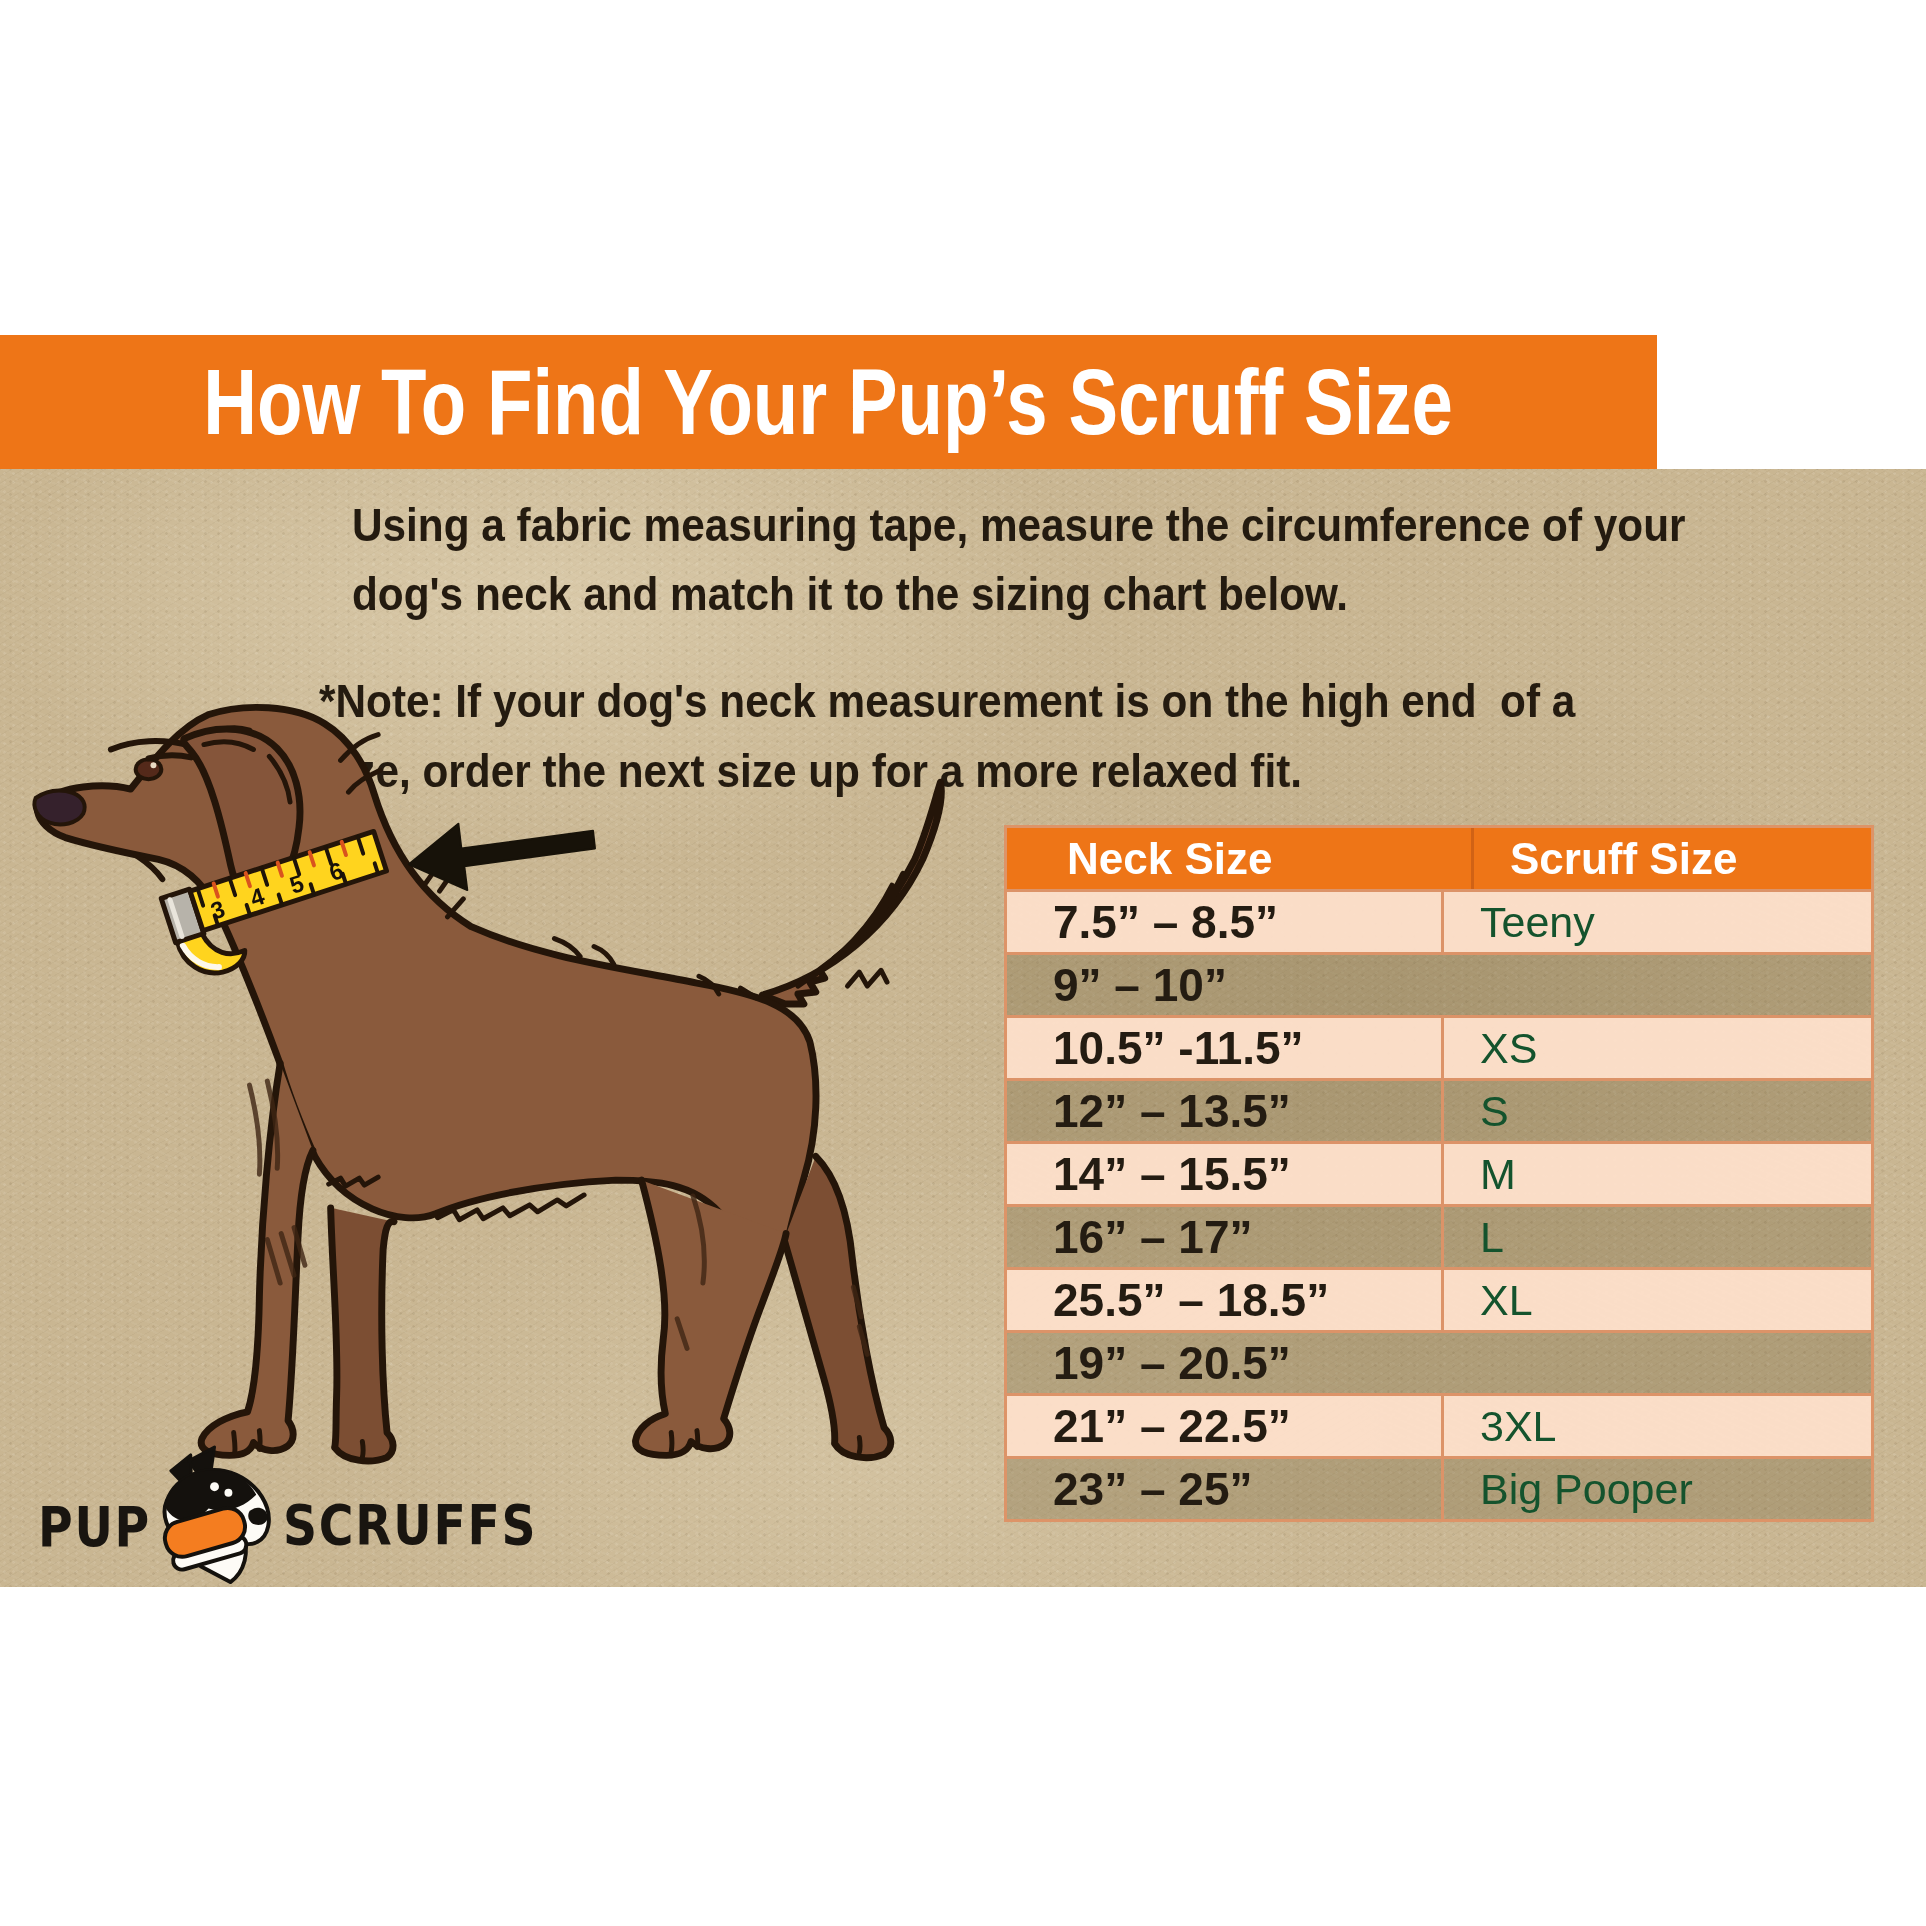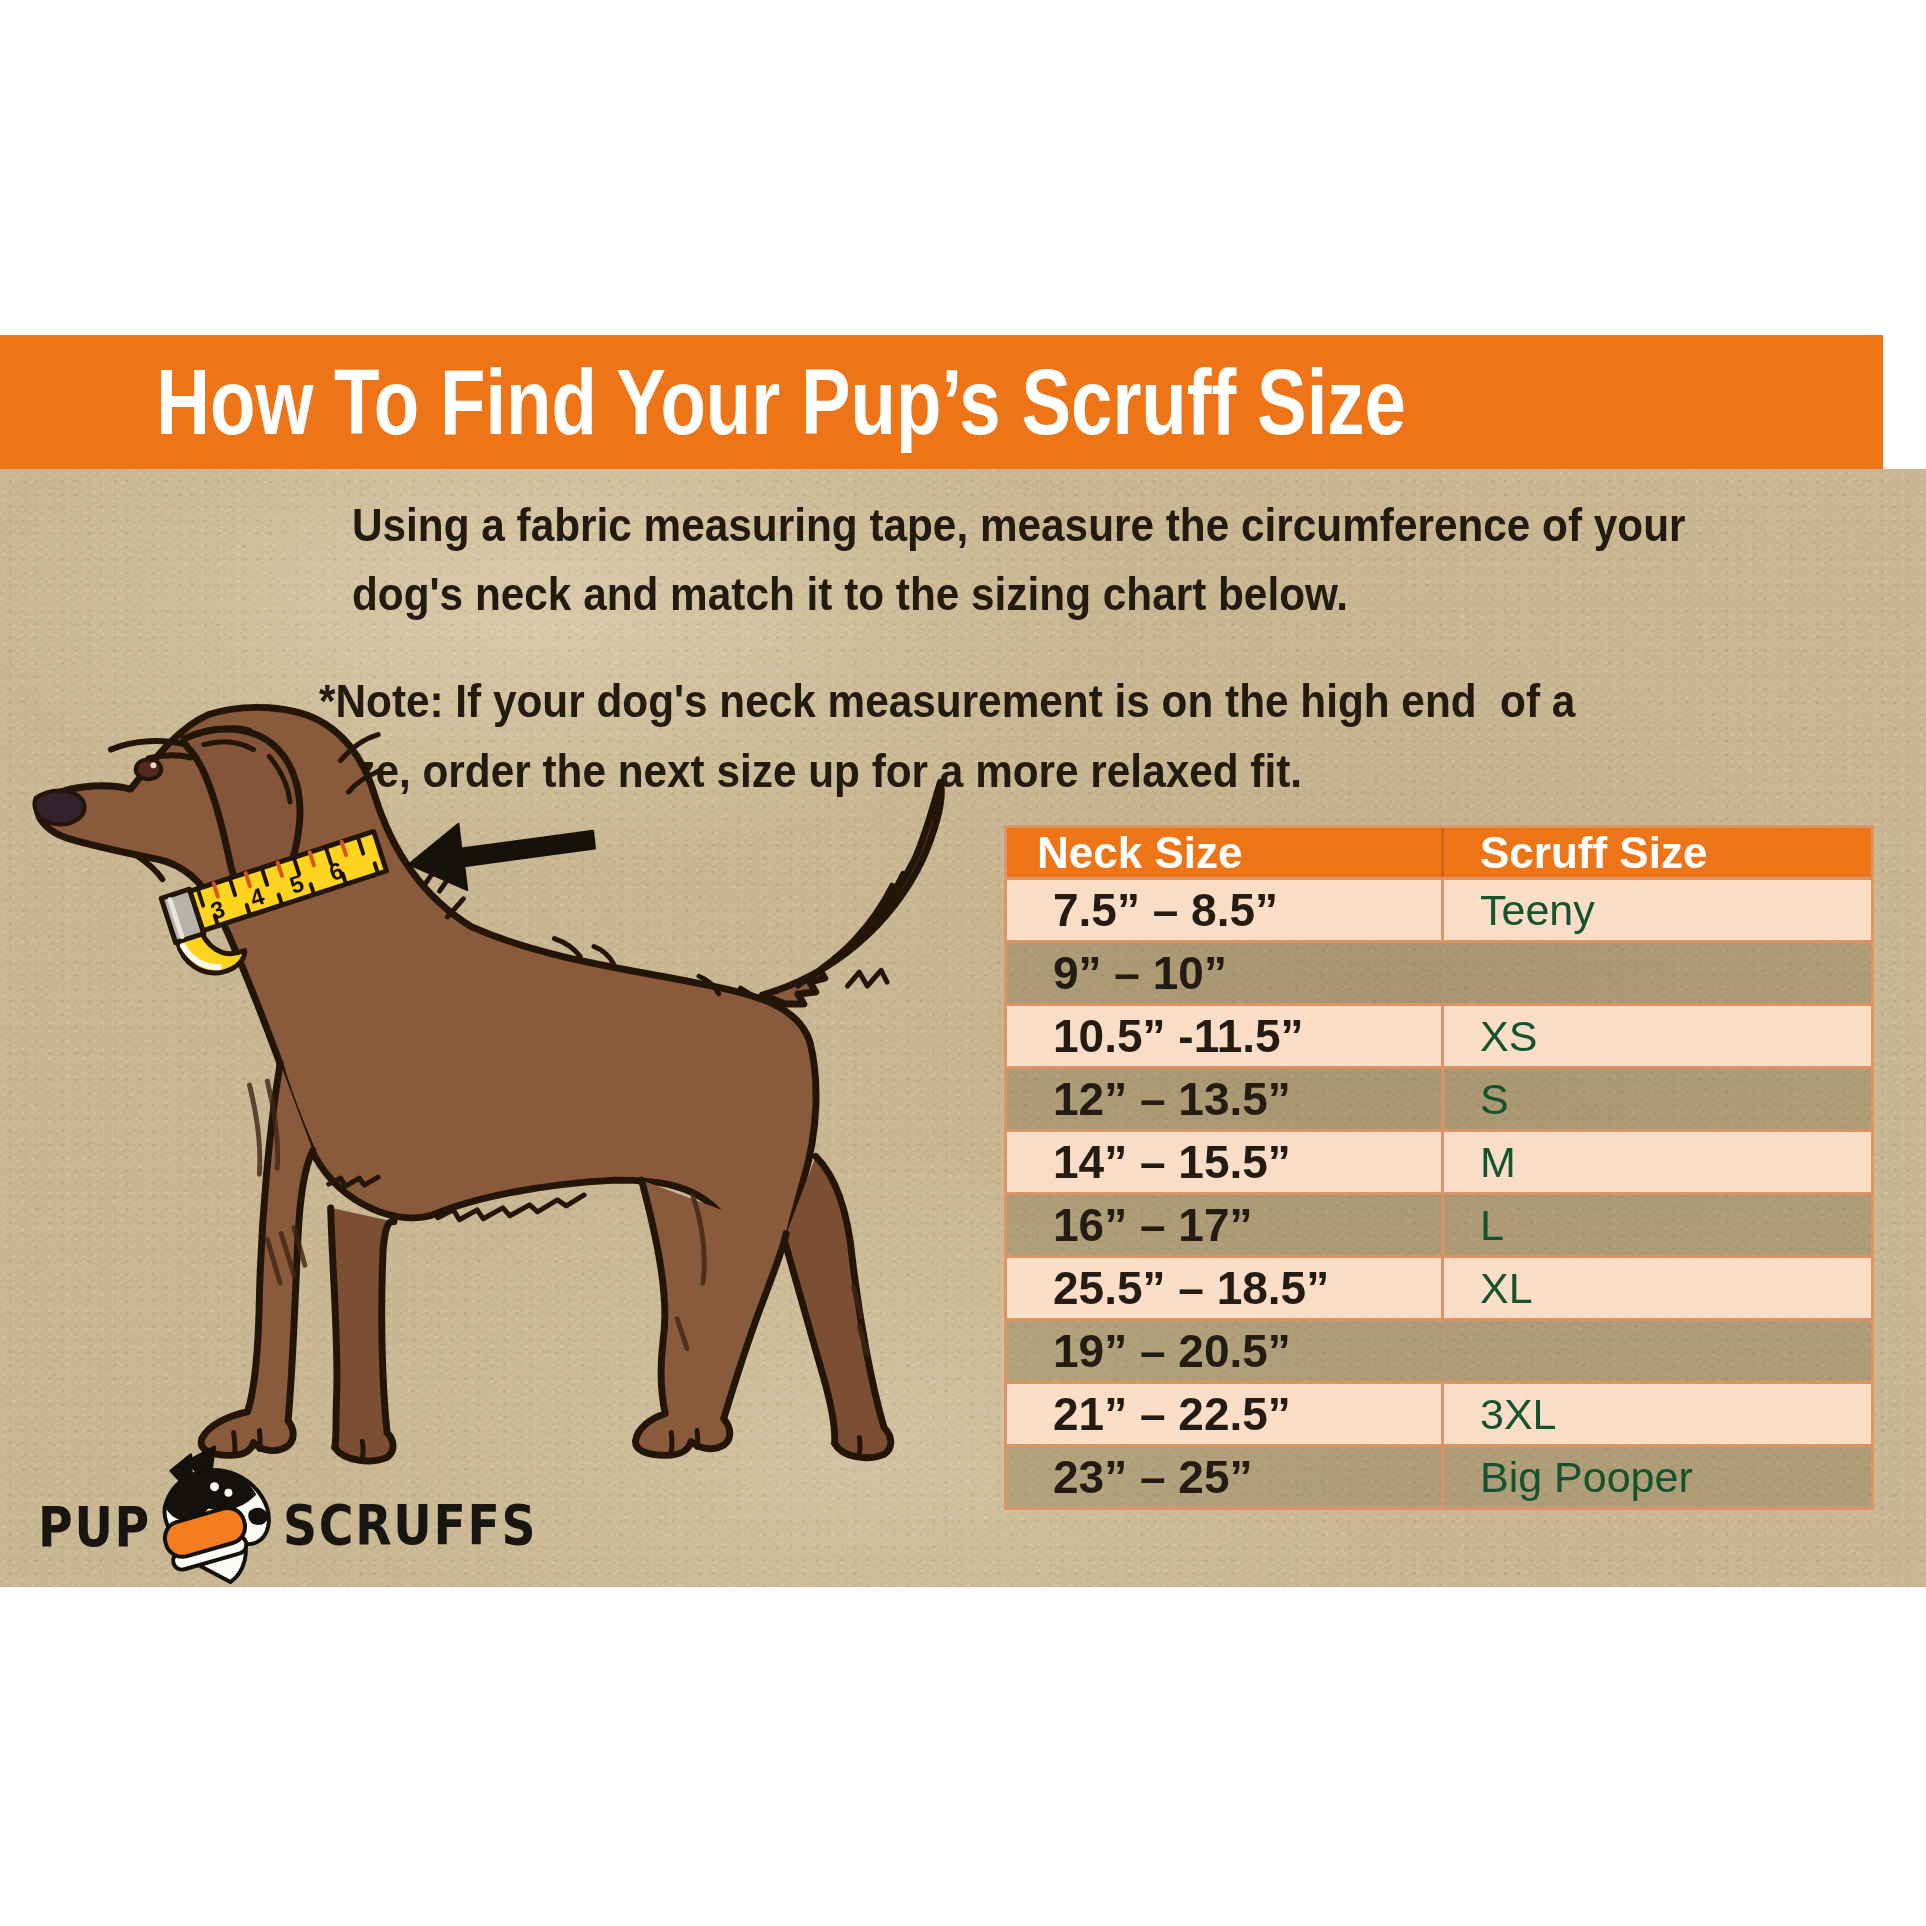--- a/index.html
+++ b/index.html
@@ -1,20 +1,20 @@
 <!DOCTYPE html>
 <html><head>
 <meta charset="utf-8">
 <style>
   html,body{margin:0;padding:0;background:#ffffff;}
   .page{position:relative;width:1927px;height:1927px;background:#ffffff;overflow:hidden;
         font-family:"Liberation Sans",sans-serif;}
   
-  .banner{position:absolute;left:0;top:335px;width:1883px;height:135px;background:#ee7517;
-          display:flex;align-items:center;justify-content:flex-start;}
+  .banner{position:absolute;left:0;top:335px;width:1657px;height:135px;background:#ee7517;
+          display:flex;align-items:center;justify-content:center;}
   .banner-title{color:#ffffff;font-weight:bold;font-size:93px;white-space:pre;
                 transform:scaleX(0.80);transform-origin:center center;letter-spacing:0px;}
   
   .paper{position:absolute;left:0;top:469px;width:1927px;height:1118px;background-color:#c9b692;
          background-image:
            radial-gradient(rgba(255,252,240,0.10) 1px, transparent 1.6px),
            radial-gradient(rgba(92,74,40,0.10) 1px, transparent 1.6px),
            radial-gradient(rgba(255,250,235,0.08) 1px, transparent 2px),
            radial-gradient(ellipse 891px 416px at 28% 12%, rgba(255,246,222,0.30), transparent 62%),
            radial-gradient(ellipse 752px 554px at 72% 48%, rgba(116,96,56,0.12), transparent 66%),
@@ -26,21 +26,21 @@
   
   .copy{position:absolute;color:#241b10;font-weight:bold;font-size:46px;white-space:pre;
         transform:scaleX(0.92);transform-origin:left top;}
   .intro-1{left:352px;top:498px;}
   .intro-2{left:352px;top:567px;}
   .note-1{left:319px;top:674px;}
   .note-2{left:319px;top:744px;}
   
   .sizing-table{position:absolute;left:1004px;top:825px;width:870px;border:3px solid #dd9468;
                 box-sizing:border-box;}
-  .t-header{display:flex;height:49px;background:#ee7517;}
+  .t-header{display:flex;height:61px;background:#ee7517;padding-left:30px;}
   .t-header .hc{display:flex;align-items:center;color:#ffffff;font-weight:bold;font-size:44px;}
   .hc1{flex:0 0 434px;padding-left:30px;box-sizing:border-box;}
   .hc2{flex:1;padding-left:36px;border-left:3px solid rgba(178,80,20,0.5);box-sizing:border-box;}
   .t-row{display:flex;height:63px;border-top:3px solid #dc9368;box-sizing:border-box;}
   .t-row.peach{background:rgba(253,223,202,0.95);}
   .t-row.tan{background:rgba(116,101,60,0.30);}
   .t-row .c1{flex:0 0 434px;padding-left:46px;box-sizing:border-box;display:flex;align-items:center;
              font-weight:bold;font-size:46px;color:#241c12;}
   .t-row .c2{flex:1;padding-left:36px;border-left:3px solid #dc9368;box-sizing:border-box;
              display:flex;align-items:center;font-size:43px;color:#14532d;}

